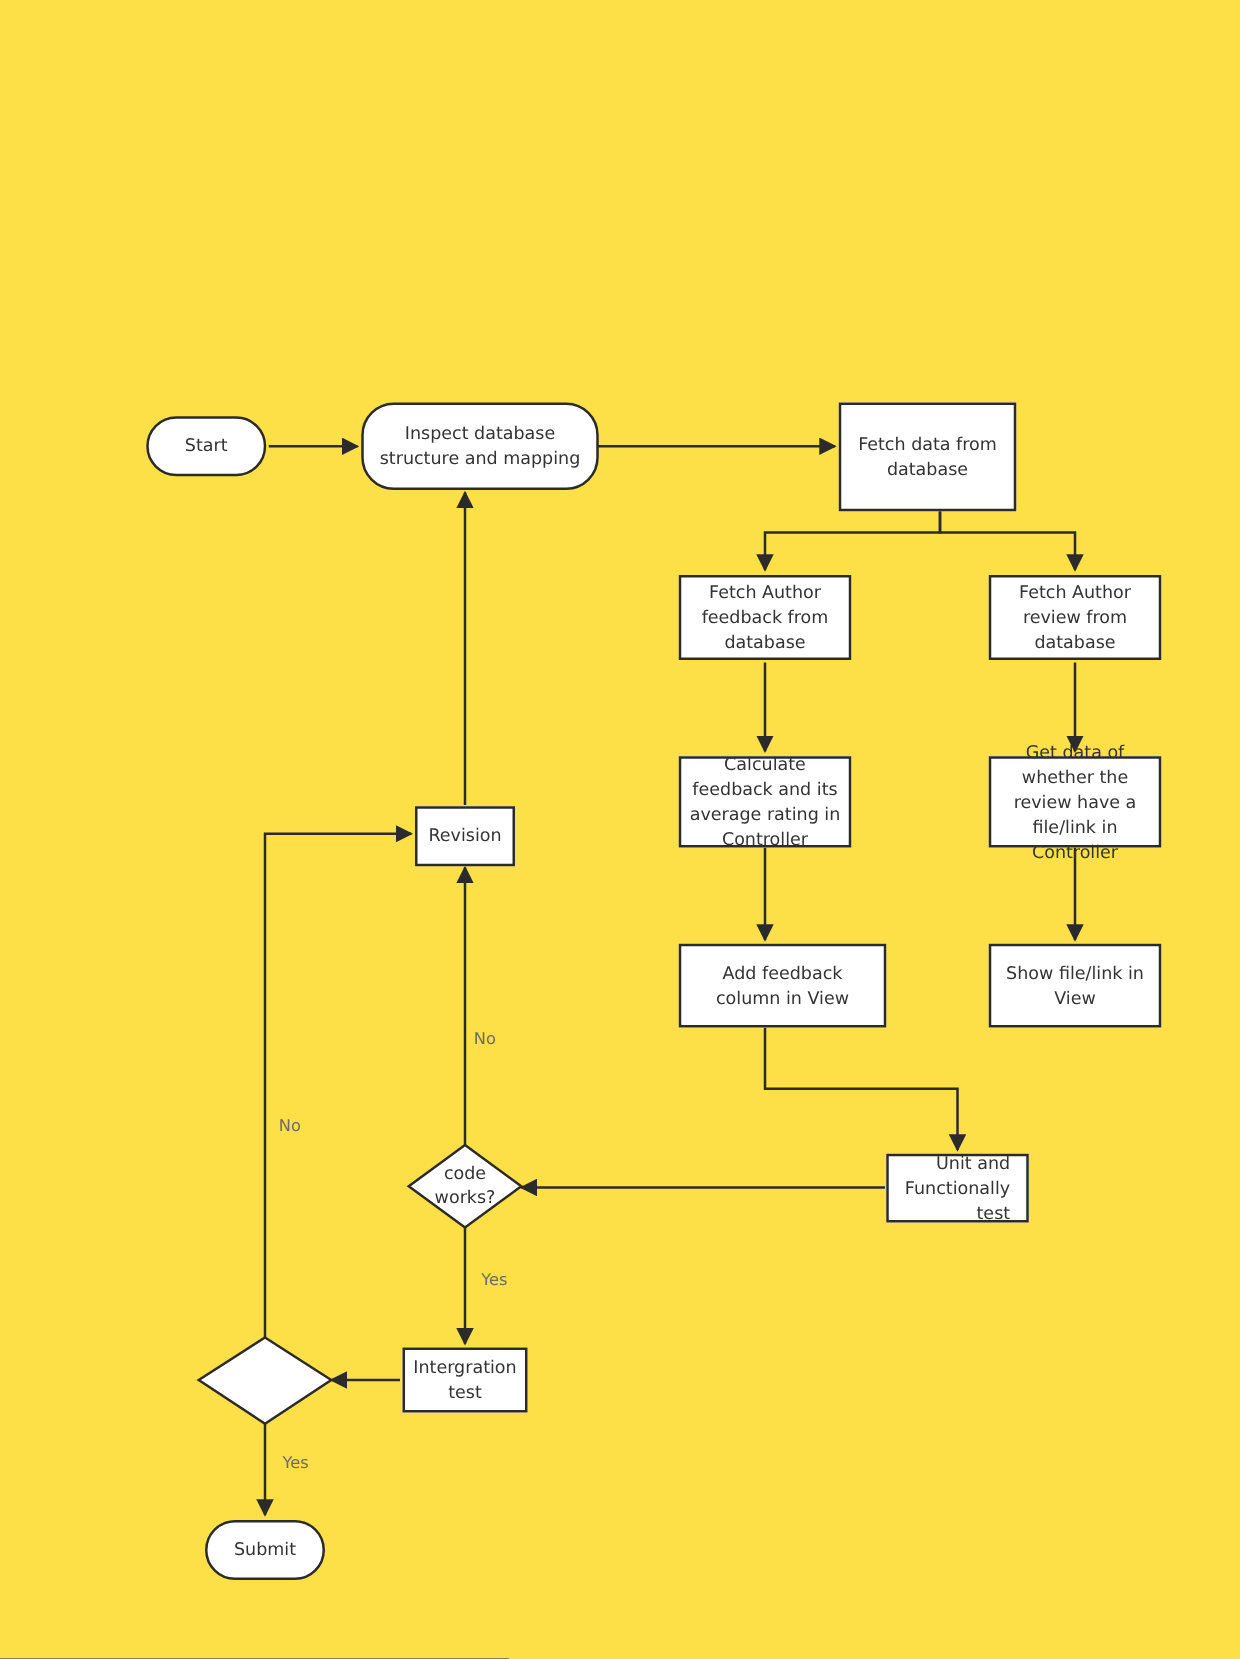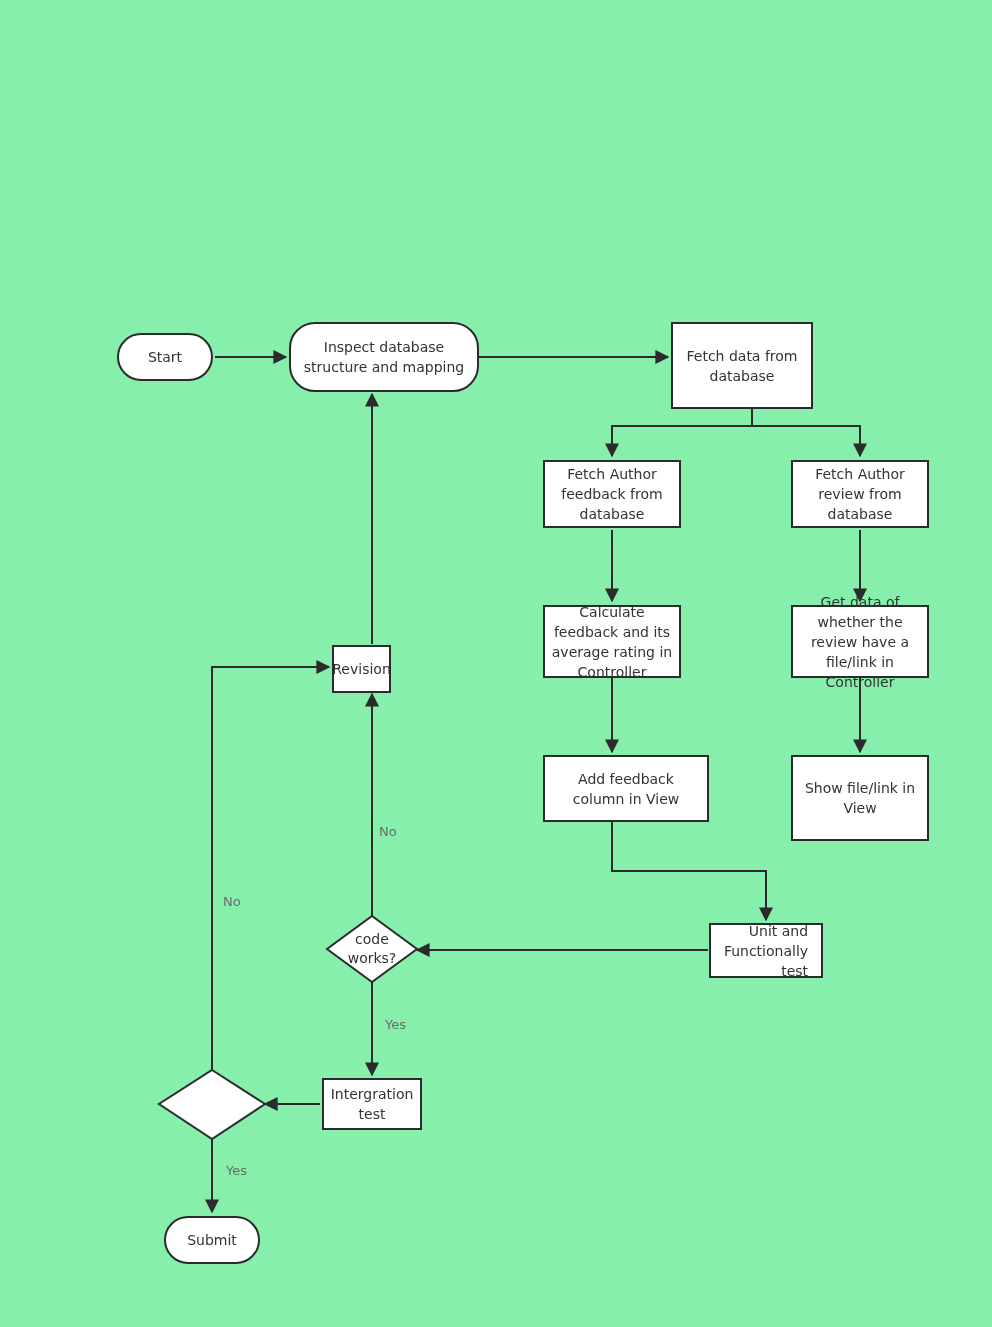--- a/index.html
+++ b/index.html
@@ -8,21 +8,21 @@
     padding: 0;
     background: #000000;
   }
   body {
     font-family: "DejaVu Sans", sans-serif;
   }
   #canvas {
     position: relative;
     width: 992px;
     height: 1327px;
-    background: #86efac;
+    background: #fde047;
     overflow: hidden;
   }
   #edges {
     position: absolute;
     left: 0;
     top: 0;
     width: 992px;
     height: 1327px;
   }
   .node {
@@ -168,37 +168,37 @@
 review have a
 file/link in
 Controller</span>
   </div>
 
   <div class="node" style="left:543px; top:755px; width:166px; height:67px;">
     <span class="label">Add feedback
 column in View</span>
   </div>
 
-  <div class="node" style="left:791px; top:755px; width:138px; height:86px;">
+  <div class="node" style="left:791px; top:755px; width:138px; height:67px;">
     <span class="label">Show file/link  in
 View</span>
   </div>
 
   <div class="node" style="left:709px; top:923px; width:114px; height:55px;text-align:right;">
     <span class="label">Unit and
 Functionally
 test</span>
   </div>
 
   <div class="diamond-wrap" style="left:327px; top:916px; width:90px; height:66px;">
     <div class="diamond-label">code
 works?</div>
   </div>
 
-  <div class="node" style="left:332px; top:645px; width:59px; height:48px;">
+  <div class="node" style="left:332px; top:645px; width:80px; height:48px;">
     <span class="label">Revision</span>
   </div>
 
   <div class="node" style="left:322px; top:1078px; width:100px; height:52px;">
     <span class="label">Intergration
 test</span>
   </div>
 
 
   <div class="node rounded" style="left:164px; top:1216px; width:96px; height:48px;">

